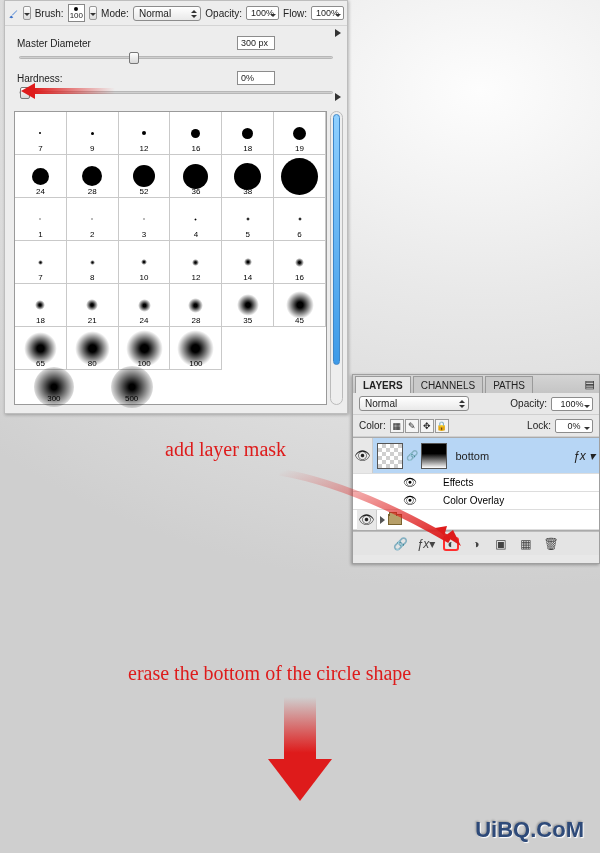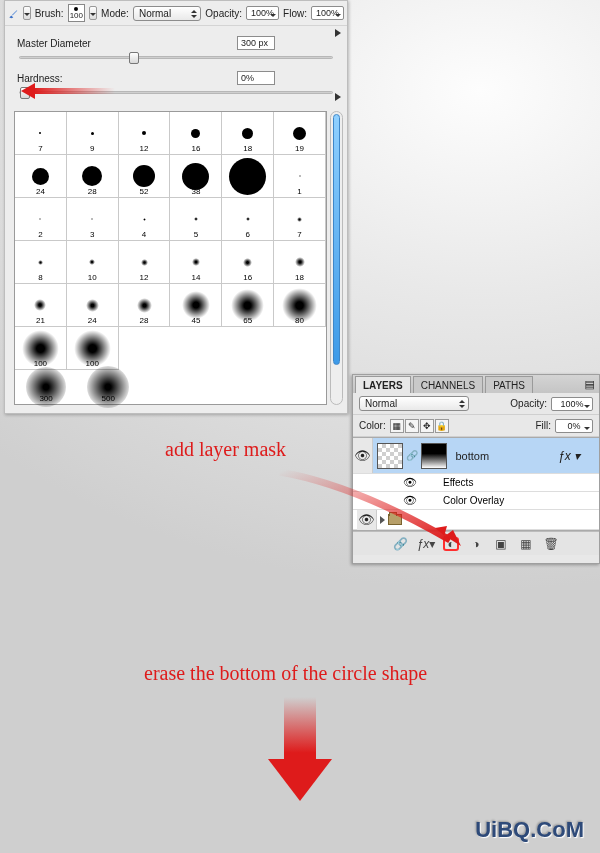--- a/index.html
+++ b/index.html
@@ -192,21 +192,21 @@
   .thumb{width:26px;height:26px;border:1px solid #555;background:#fff;position:relative;}
   .thumb.check{
     background:
       linear-gradient(45deg,#cfcfcf 25%,transparent 25%,transparent 75%,#cfcfcf 75%),
       linear-gradient(45deg,#cfcfcf 25%,#fff 25%,#fff 75%,#cfcfcf 75%);
     background-size:8px 8px; background-position:0 0,4px 4px;
   }
   .thumb.mask{ background:linear-gradient(to bottom,#000 0%,#000 40%,#fff 100%); }
   .link-icon{font-size:10px;}
   .layer-name{font-size:11px;padding-left:4px;}
-  .fx-indicator{margin-left:auto;padding-right:19px;font-style:italic;font-size:12px;}
+  .fx-indicator{margin-left:auto;padding-right:4px;font-style:italic;font-size:12px;}
   .sub-row{display:flex;align-items:center;height:18px;border-bottom:1px solid #ddd;font-size:10px;color:#000;padding-left:90px;position:relative;}
   .sub-row .eye-sm{position:absolute;left:50px;top:2px;font-size:11px;}
   .sub-row.effects{font-weight:normal;}
   .group-row{display:flex;align-items:center;height:20px;padding-left:4px;gap:3px;border-bottom:1px solid #ddd;}
   .group-row .eye{height:20px;width:20px;}
   .triangle-r{width:0;height:0;border-top:4px solid transparent;border-bottom:4px solid transparent;border-left:5px solid #555;}
   .folder{width:14px;height:11px;background:#b79f69;border:1px solid #7a6430;position:relative;}
   .folder::before{content:"";position:absolute;top:-3px;left:0;width:6px;height:3px;background:#b79f69;border:1px solid #7a6430;border-bottom:none;}
   .panel-footer{
     display:flex;align-items:center;justify-content:center;height:24px;gap:9px;padding:0 6px;border-top:1px solid #bcbcbc;
@@ -221,21 +221,21 @@
     left:275px; top:470px;
     width:200px; height:80px;
     pointer-events:none;
   }
   .annot-text{
     font-family: "Comic Sans MS", cursive;
     color:#de1b1b;
     font-size:20px;
   }
   .annot-mask{ position:absolute; left:165px; top:438px; }
-  .annot-erase{ position:absolute; left:144px; top:662px; }
+  .annot-erase{ position:absolute; left:128px; top:662px; }
 
   
   .big-arrow{
     position:absolute; left:270px; top:697px;
     width:60px; height:105px;
     display:flex;flex-direction:column;align-items:center;
     pointer-events:none;
   }
   .big-arrow .shaft{
     width:32px;height:62px;
@@ -374,20 +374,26 @@
           <div class="num">28</div>
         </div>
         <div class="cell">
           <div class="sample">
             <div class="hard-dot" style="width: 22px; height: 22px;"></div>
           </div>
           <div class="num">52</div>
         </div>
         <div class="cell">
           <div class="sample">
+            <div class="hard-dot" style="width: 25px; height: 25px;"></div>
+          </div>
+          <div class="num">36</div>
+        </div>
+        <div class="cell">
+          <div class="sample">
             <div class="hard-dot" style="width: 27px; height: 27px;"></div>
           </div>
           <div class="num">38</div>
         </div>
         <div class="cell">
           <div class="sample">
             <div class="hard-dot" style="width: 37px; height: 37px;"></div>
           </div>
           <div class="num">48</div>
         </div>
@@ -482,20 +488,26 @@
           <div class="num">24</div>
         </div>
         <div class="cell">
           <div class="sample">
             <div class="soft-dot" style="width: 15px; height: 15px;"></div>
           </div>
           <div class="num">28</div>
         </div>
         <div class="cell">
           <div class="sample">
+            <div class="soft-dot" style="width: 22px; height: 22px;"></div>
+          </div>
+          <div class="num">35</div>
+        </div>
+        <div class="cell">
+          <div class="sample">
             <div class="soft-dot" style="width: 28px; height: 28px;"></div>
           </div>
           <div class="num">45</div>
         </div>
         <div class="cell">
           <div class="sample">
             <div class="soft-dot" style="width: 33px; height: 33px;"></div>
           </div>
           <div class="num">65</div>
         </div>
@@ -511,21 +523,21 @@
           </div>
           <div class="num">100</div>
         </div>
         <div class="cell">
           <div class="sample">
             <div class="soft-dot" style="width: 37px; height: 37px;"></div>
           </div>
           <div class="num">100</div>
         </div>
       </div>
-    <div class="brush-grid preview-row" id="preview-row" style="grid-template-columns:repeat(5,1fr);grid-auto-rows:34px">
+    <div class="brush-grid preview-row" id="preview-row" style="grid-template-columns:repeat(4,1fr);grid-auto-rows:34px">
         <div class="cell">
           <div class="sample">
             <div class="soft-preview" style="width: 40px; height: 40px;"></div>
           </div>
           <div class="num">300</div>
         </div>
         <div class="cell">
           <div class="sample">
             <div class="soft-preview" style="width: 42px; height: 42px;"></div>
           </div>
@@ -566,21 +578,21 @@
   </div>
   <div class="row">
     <span>Color:</span>
     <div class="lock-icons">
       <span>▦</span>
       <span>✎</span>
       <span>✥</span>
       <span>🔒</span>
     </div>
     <span class="spacer"></span>
-    <span>Fill:</span>
+    <span>Lock:</span>
     <span class="num-box" style="width:38px">
       <span>0%</span>
         <span class="arr-down"></span>
     </span>
   </div>
 
   <div class="layer-area">
     <div class="layer-row">
       <div class="eye">👁</div>
       <div class="thumbs">

